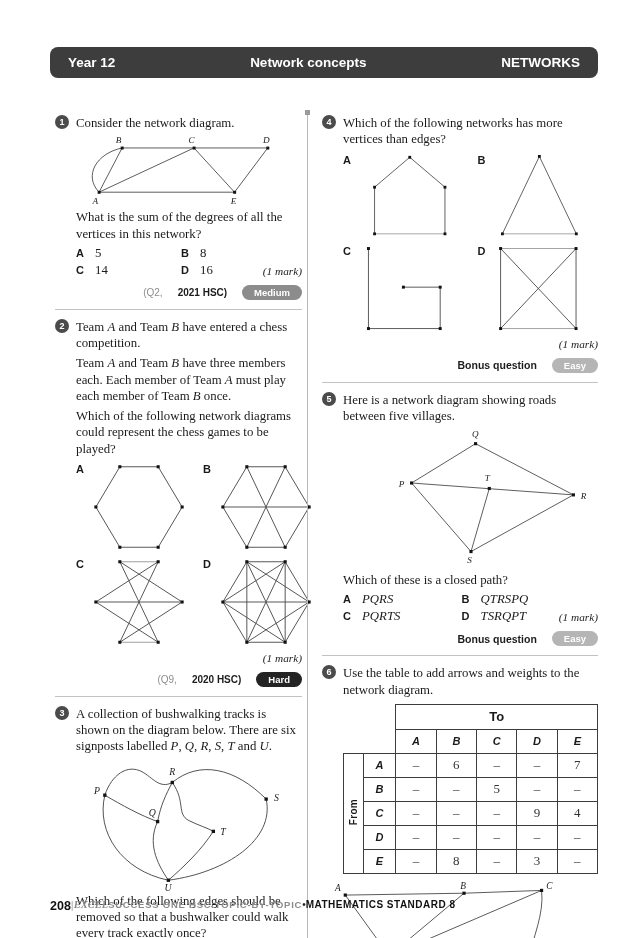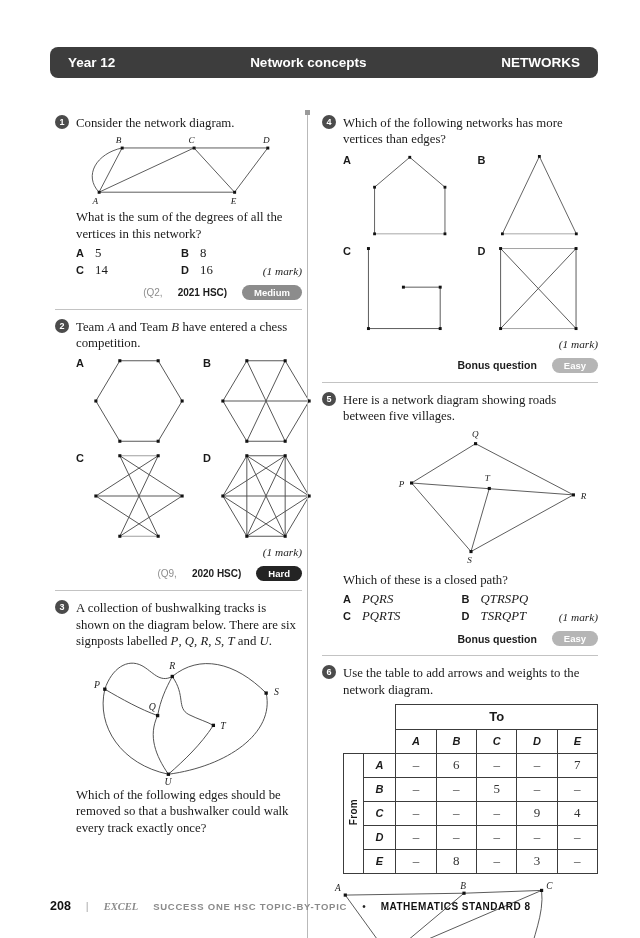--- a/index.html
+++ b/index.html
@@ -46,21 +46,21 @@
   .t6 td,.t6 th{border:1px solid #3c3c3c;text-align:center;padding:0;}
   .t6 .blank{border:none;}
   .t6 th{font:bold italic 11px "Liberation Sans",sans-serif;}
   .t6 .hrow th{width:45px;height:23px;}
   .t6 .torow th{height:24px;font-style:normal;font-size:13px;}
   .t6 td{width:45px;height:23px;font-family:"Liberation Serif",serif;color:#333;}
   .t6 .rl{width:36px;}
   .t6 .fromc{width:20px;}
   .vertTxt{writing-mode:vertical-rl;transform:rotate(180deg);font:bold 10px "Liberation Sans",sans-serif;
         letter-spacing:.03em;font-style:normal;}
-  .footer{position:absolute;left:50px;bottom:25px;display:flex;align-items:center;gap:15px;
+  .footer{position:absolute;left:50px;bottom:25px;display:flex;align-items:flex-start;gap:0;
         font-family:"Liberation Sans",sans-serif;}
   .fpage{font-weight:bold;font-size:12.5px;color:#111;}
   .fbar{color:#aaa;font-size:11px;}
   .fexcel{font-family:"Liberation Serif",serif;font-style:italic;font-weight:bold;font-size:10.5px;color:#8a8a8a;}
   .fseries{font-size:9.5px;font-weight:bold;color:#8a8a8a;letter-spacing:.08em;}
   .fdot{color:#222;font-size:10px;}
   .fbook{font-size:10px;font-weight:bold;color:#111;letter-spacing:.05em;}
 </style>
 </head>
 <body>
@@ -120,20 +120,22 @@
       <div class="srcline">
         <span class="srcgray">(Q2,</span>
         <span class="srcbold">2021 HSC)</span>
         <span class="pill medium">Medium</span>
       </div>
     </div>
 
     <div class="qb sep">
       <span class="qnum">2</span>
       <p class="qtext"><span>Team </span><span class="it">A</span><span> and Team </span><span class="it">B</span><span> have entered a chess competition.</span></p>
+      <p class="qtext"><span>Team </span><span class="it">A</span><span> and Team </span><span class="it">B</span><span> have three members each. Each member of Team </span><span class="it">A</span><span> must play each member of Team </span><span class="it">B</span><span> once.</span></p>
+      <p class="qtext">Which of the following network diagrams could represent the chess games to be played?</p>
       <div class="dgrid">
         <div class="dcell">
           <span class="dkey">A</span>
           <svg width="100" height="92" viewBox="0 0 104 96">
             <polyline points="32,6 72,6 97,48 72,90 32,90 7,48 32,6"></polyline>
             <rect class="v" x="30.4" y="4.4" width="3.2" height="3.2"></rect>
               <rect class="v" x="70.4" y="4.4" width="3.2" height="3.2"></rect>
             <rect class="v" x="95.4" y="46.4" width="3.2" height="3.2"></rect>
               <rect class="v" x="70.4" y="88.4" width="3.2" height="3.2"></rect>
             <rect class="v" x="30.4" y="88.4" width="3.2" height="3.2"></rect>

